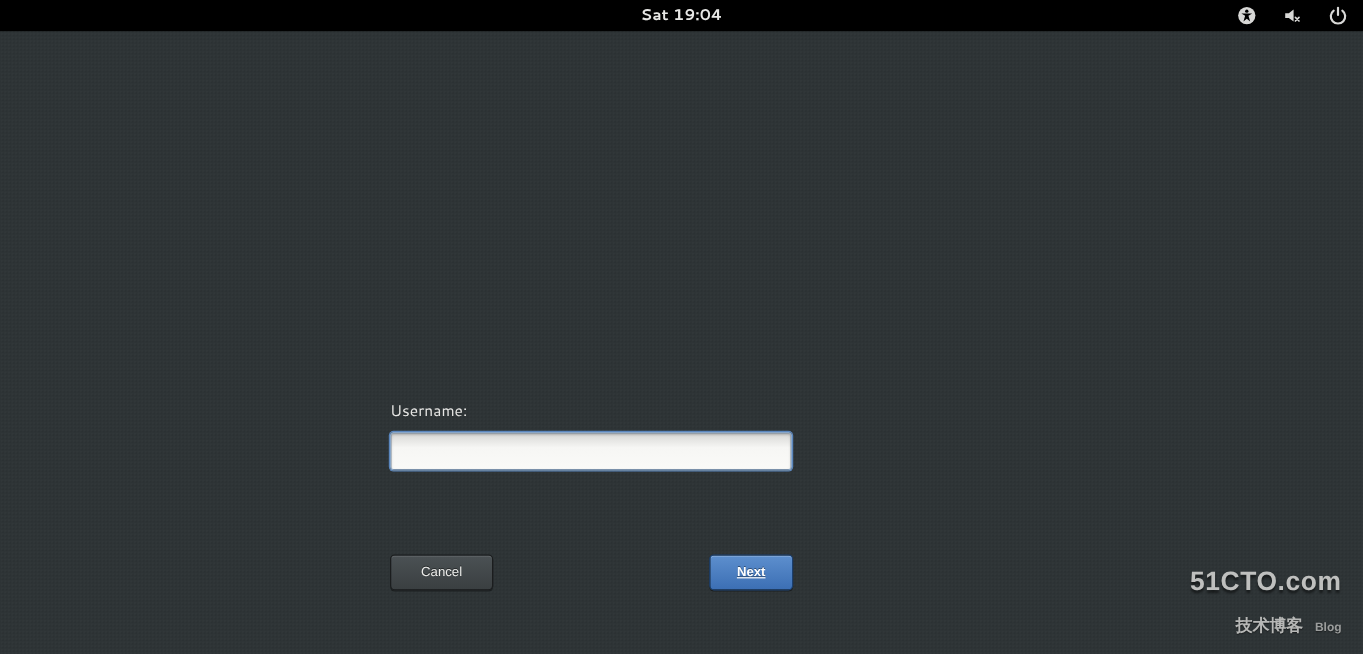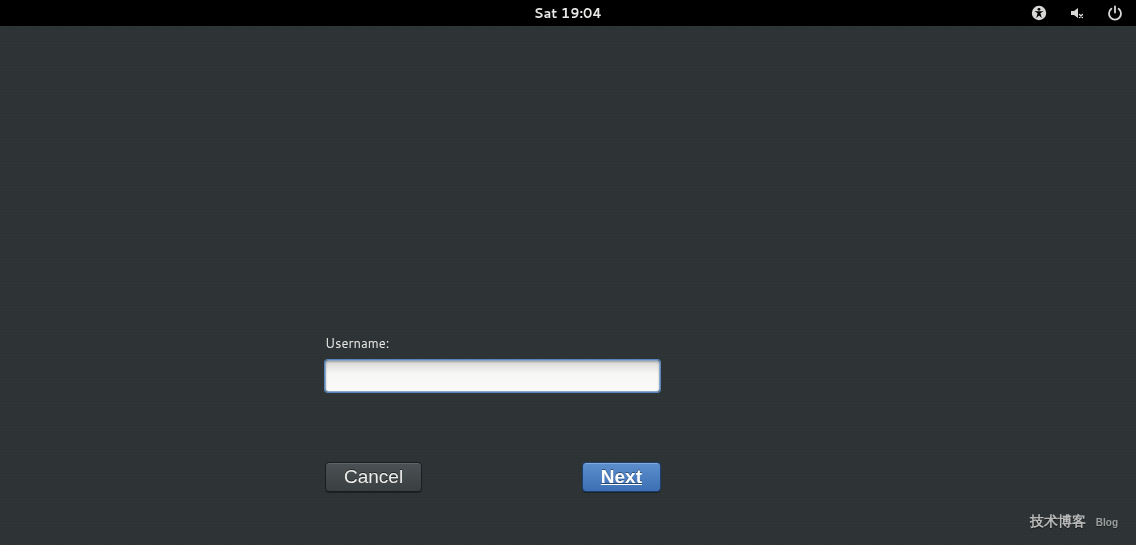--- a/index.html
+++ b/index.html
@@ -61,21 +61,21 @@
   .btn-row {
     position: absolute;
     top: 128px;
     left: 0;
     width: 336px;
     display: flex; justify-content: space-between;
   }
   .btn {
     height: 30px;
     border-radius: 4px;
-    font-size: 19px;
+    font-size: 11px;
     cursor: pointer;
     padding: 1px 18px;
     border: 1px solid rgba(0,0,0,0.6);
     box-shadow: 0 1px 0 rgba(0,0,0,0.35);
   }
   .btn-cancel {
     background: linear-gradient(#4b5154, #3a3f41);
     color: #eeeeec;
     text-shadow: 0 -1px 0 rgba(0,0,0,0.5);
     border-color: #1b1d1e;
@@ -100,21 +100,21 @@
     opacity: 0.85;
     pointer-events: none;
     font-family: Arial, "Microsoft YaHei", sans-serif;
   }
   .wm-main {
     font-size: 22px; font-weight: 800; letter-spacing: 0.5px;
     color: #d9d9d7; text-shadow: 0 2px 2px rgba(0,0,0,0.6);
     line-height: 1;
   }
   .wm-sub {
-    margin-top: 4px;
+    margin-top: 17px;
     font-size: 14px; font-weight: 600;
     color: #cfcfcd; text-shadow: 0 1px 1px rgba(0,0,0,0.6);
   }
   .wm-sub .blog { font-size: 10px; margin-left: 6px; opacity: 0.8; }
 </style>
 </head>
 <body>
 
 <div class="topbar">
   <div class="clock">Sat 19:04</div>
@@ -144,17 +144,18 @@
 <div class="login-area">
   <div class="field-label">Username:</div>
   <input class="text-input" type="text" value="" style="">
   <div class="btn-row">
     <button class="btn btn-cancel">Cancel</button>
     <button class="btn btn-next">Next</button>
   </div>
 </div>
 
 <div class="watermark">
+  <div class="wm-main">51CTO.com</div>
   <div class="wm-sub">
     <span>技术博客</span>
     <span class="blog">Blog</span>
   </div>
 </div>
 
 </body></html>

